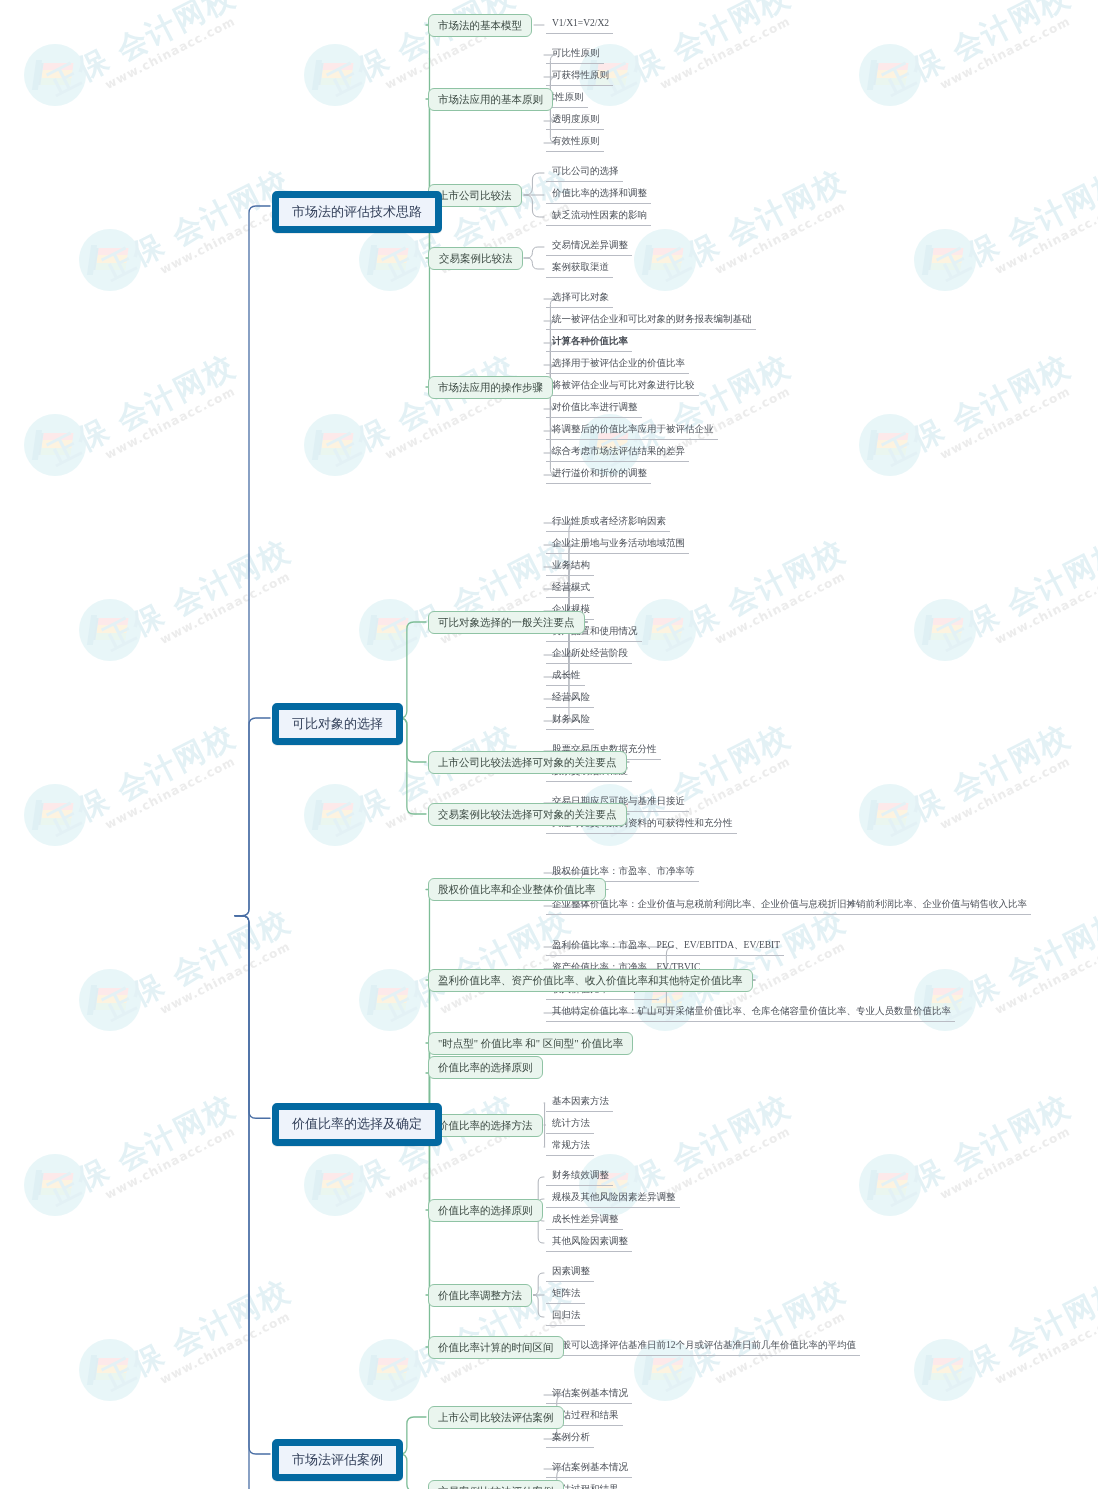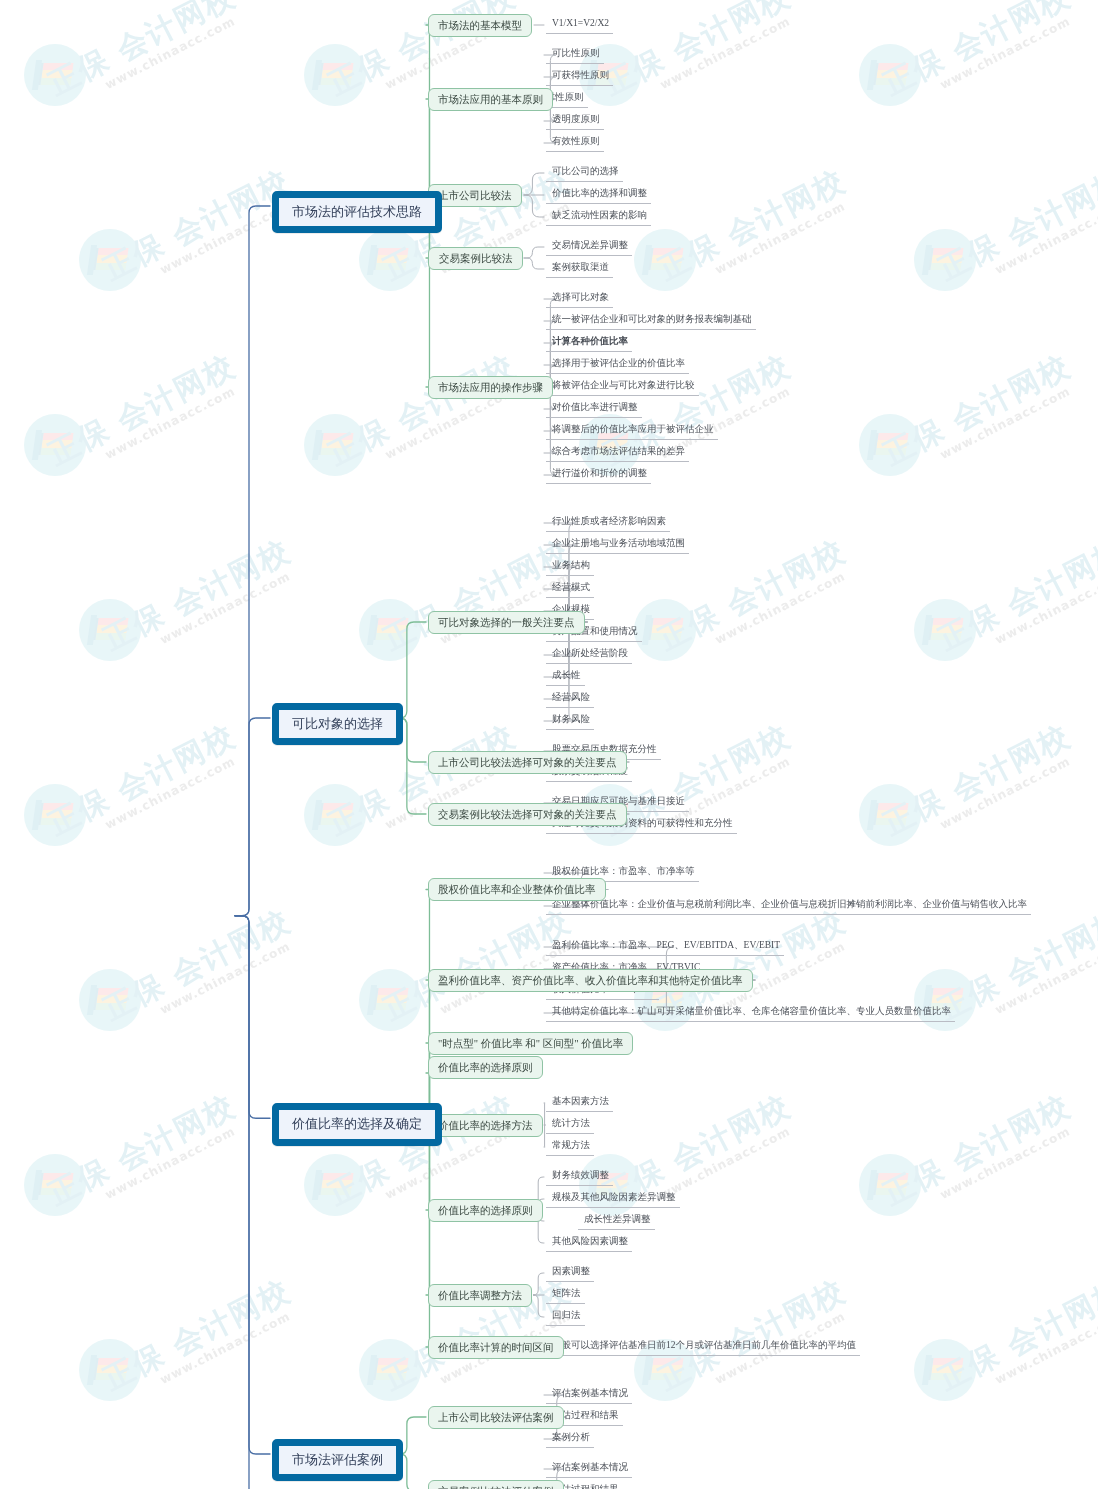--- a/index.html
+++ b/index.html
@@ -422,21 +422,21 @@
     <div class="node n-leaf" style="left: 546px; top: 1004px;"><span>其他特定价值比率：矿山可开采储量价值比率、仓库仓储容量价值比率、专业人员数量价值比率</span></div>
     <div class="node n-l2" style="left: 428px; top: 968.5px;"><span>盈利价值比率、资产价值比率、收入价值比率和其他特定价值比率</span></div>
     <div class="node n-l2" style="left: 428px; top: 1031.5px;"><span>"时点型" 价值比率 和" 区间型" 价值比率</span></div>
     <div class="node n-l2" style="left: 428px; top: 1056px;"><span>价值比率的选择原则</span></div>
     <div class="node n-leaf" style="left: 546px; top: 1094px;"><span>基本因素方法</span></div>
     <div class="node n-leaf" style="left: 546px; top: 1116px;"><span>统计方法</span></div>
     <div class="node n-leaf" style="left: 546px; top: 1138px;"><span>常规方法</span></div>
     <div class="node n-l2" style="left: 428px; top: 1113.5px;"><span>价值比率的选择方法</span></div>
     <div class="node n-leaf" style="left: 546px; top: 1168px;"><span>财务绩效调整</span></div>
     <div class="node n-leaf" style="left: 546px; top: 1190px;"><span>规模及其他风险因素差异调整</span></div>
-    <div class="node n-leaf" style="left: 578px; top: 1212px;"><span>成长性差异调整</span></div>
+    <div class="node n-leaf" style="left: 546px; top: 1212px;"><span>成长性差异调整</span></div>
     <div class="node n-leaf" style="left: 546px; top: 1234px;"><span>其他风险因素调整</span></div>
     <div class="node n-l2" style="left: 428px; top: 1198.5px;"><span>价值比率的选择原则</span></div>
     <div class="node n-leaf" style="left: 546px; top: 1264px;"><span>因素调整</span></div>
     <div class="node n-leaf" style="left: 546px; top: 1286px;"><span>矩阵法</span></div>
     <div class="node n-leaf" style="left: 546px; top: 1308px; text-align: center;"><span>回归法</span></div>
     <div class="node n-l2" style="left: 428px; top: 1283.5px;"><span>价值比率调整方法</span></div>
     <div class="node n-leaf" style="left: 546px; top: 1338px;"><span>一般可以选择评估基准日前12个月或评估基准日前几年价值比率的平均值</span></div>
     <div class="node n-l2" style="left: 428px; top: 1335.5px;"><span>价值比率计算的时间区间</span></div>
     <div class="node n-l1" style="left: 272px; top: 1103.25px;"><span>价值比率的选择及确定</span></div>
     <div class="node n-leaf" style="left: 546px; top: 1386px;"><span>评估案例基本情况</span></div>

